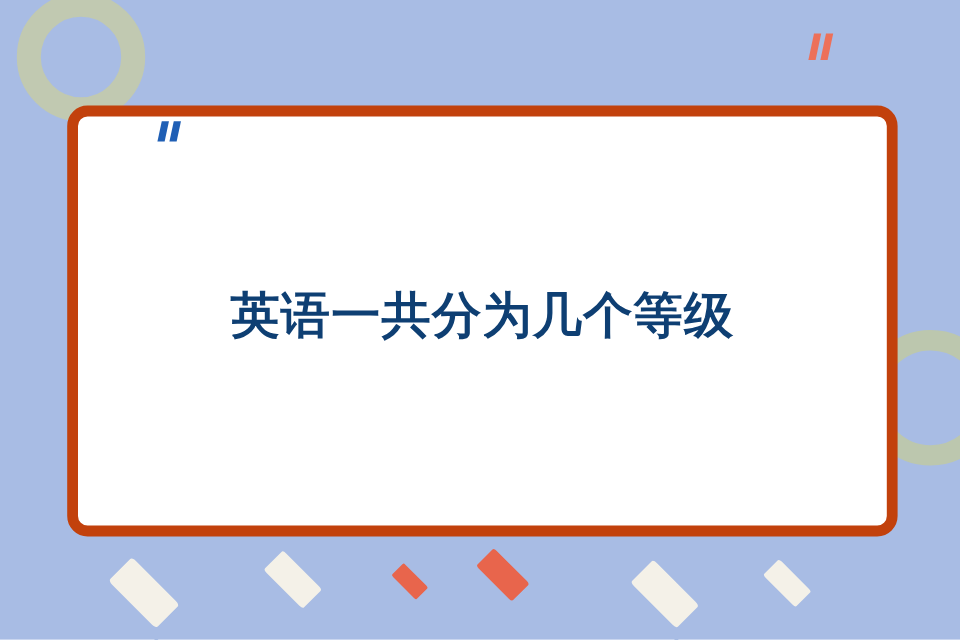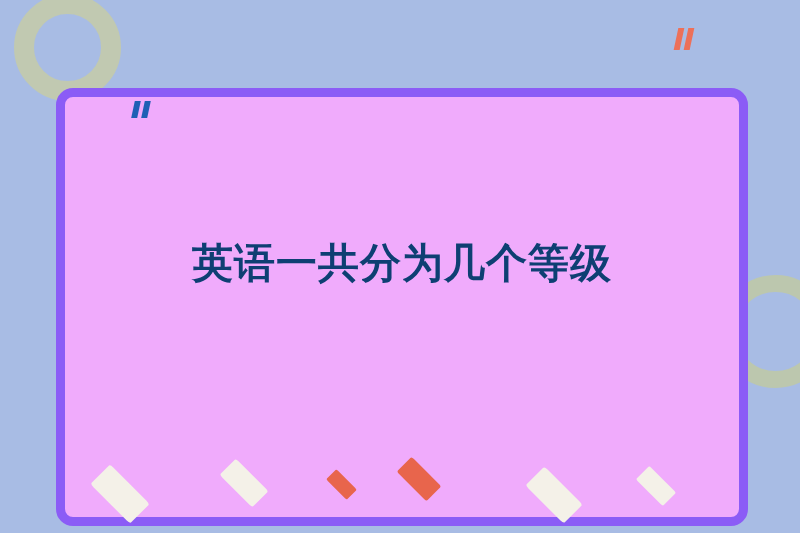--- a/index.html
+++ b/index.html
@@ -76,24 +76,24 @@
     height: 17px;
   }
   #quote-blue i { background: #1f5fb5; }
 
   
   #card {
     position: absolute;
     left: 56px;
     top: 88px;
     width: 692px;
-    height: 438px;
+    height: 359px;
     box-sizing: border-box;
-    background: #f0abfc;
-    border: 9px solid #8b5cf6;
+    background: #ffffff;
+    border: 9px solid #c2410c;
     border-radius: 17px;
   }
 
   
   #title {
     position: absolute;
     left: 0;
     right: 0;
     top: 142px;
     text-align: center;

